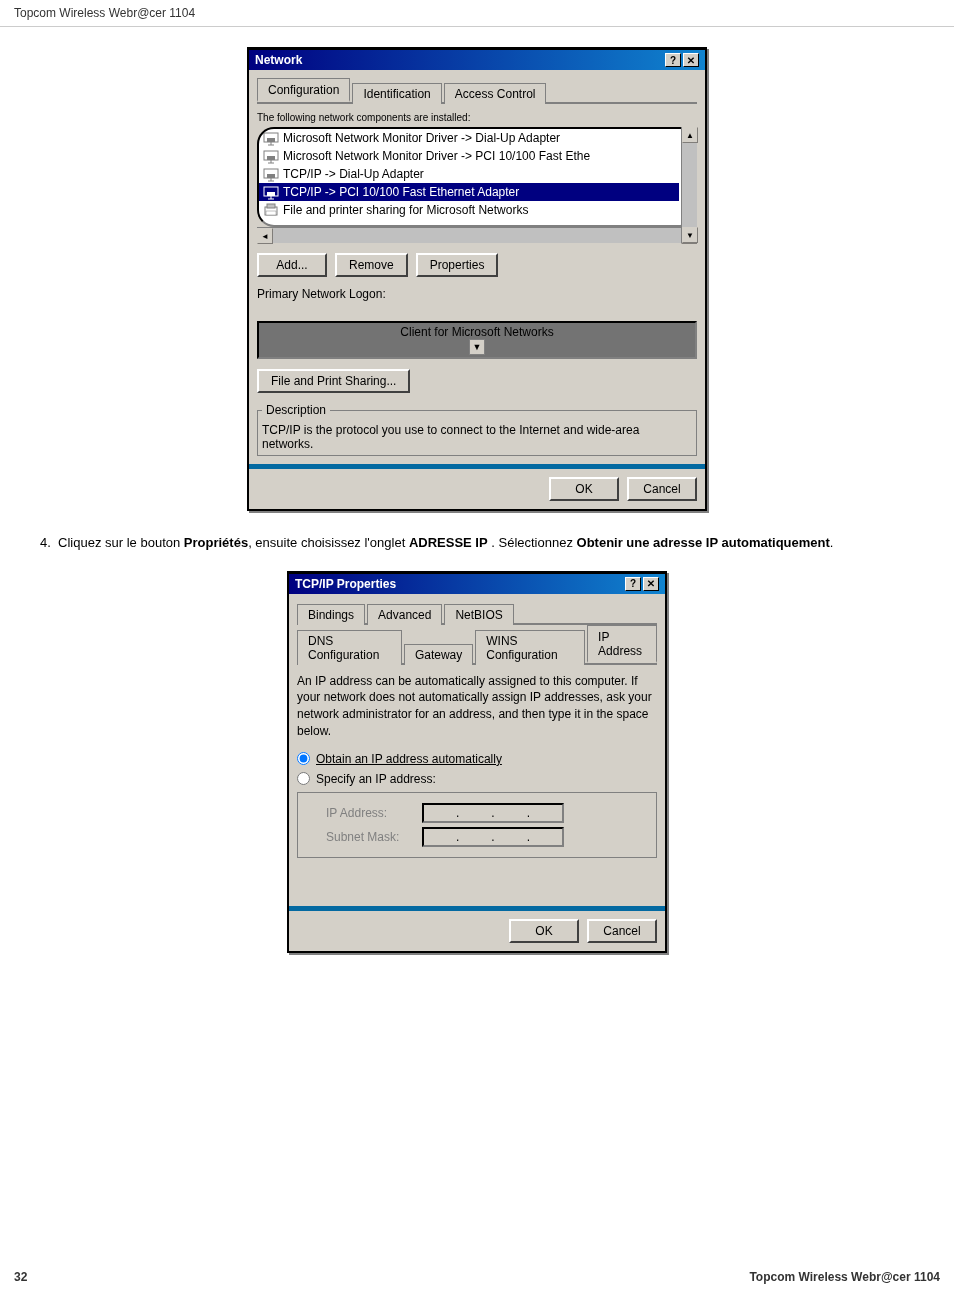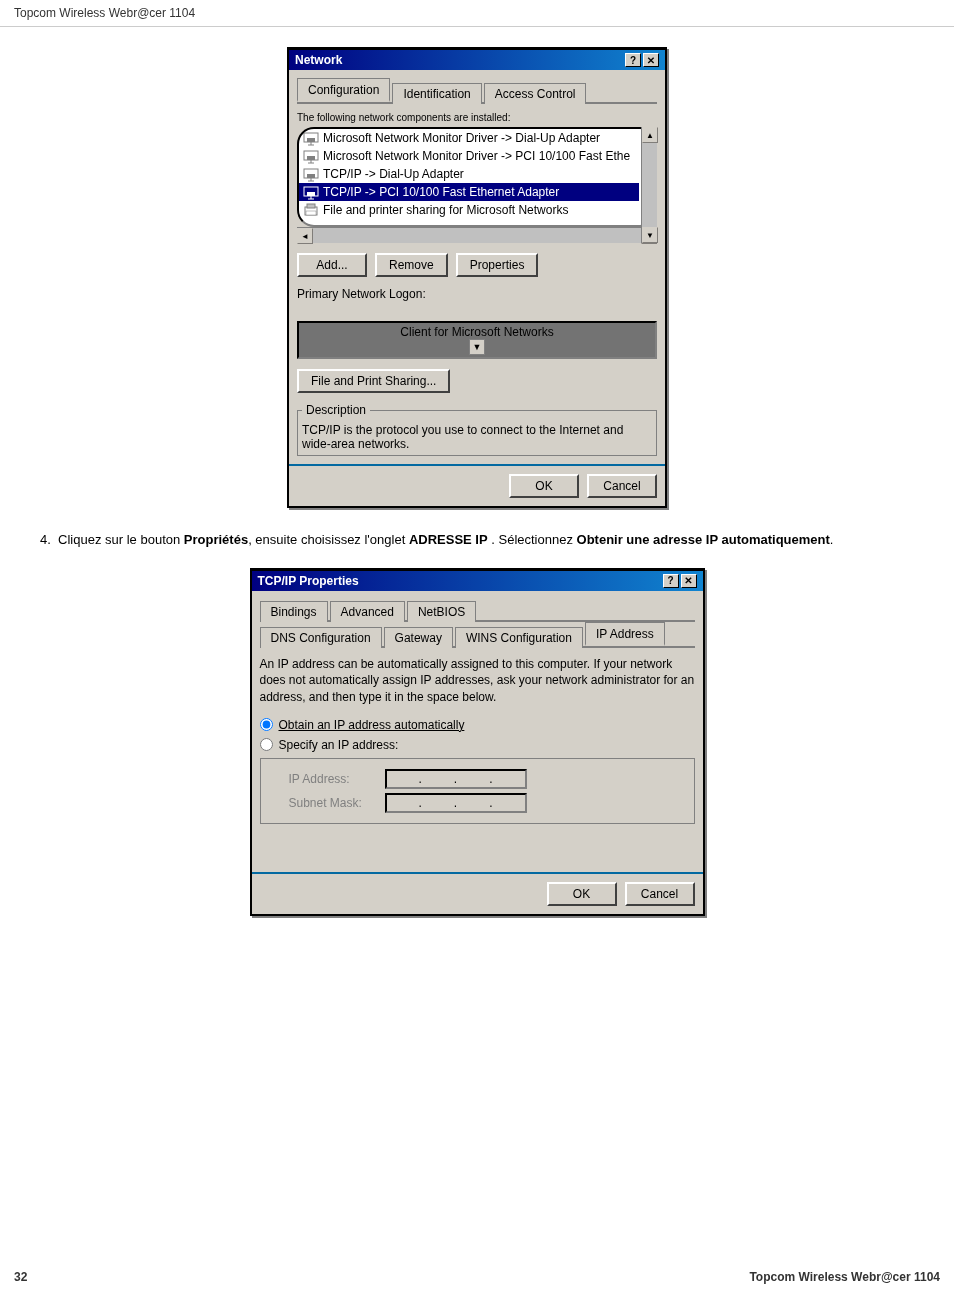--- a/index.html
+++ b/index.html
@@ -188,27 +188,27 @@
       font-size: 12px;
     }
 
     .description-box legend {
       font-size: 12px;
       padding: 0 4px;
     }
 
     
     .network-dialog {
+      width: 460px;
+      margin: 0 auto;
+    }
+
+    
+    .tcpip-dialog {
       width: 380px;
-      margin: 0 auto;
-    }
-
-    
-    .tcpip-dialog {
-      width: 455px;
       margin: 0 auto;
     }
 
     
     .radio-option {
       display: flex;
       align-items: center;
       gap: 6px;
       margin: 6px 0;
       font-size: 12px;
@@ -253,21 +253,21 @@
       border: 1px solid #808080;
       padding: 6px 8px;
       margin-top: 4px;
     }
 
     .dialog-footer {
       display: flex;
       justify-content: flex-end;
       gap: 8px;
       padding: 8px;
-      border-top: 2px solid #0369a1;
+      border-top: 5px solid #0369a1;
     }
   </style>
 </head>
 <body>
 
 <div class="page-header">
   <span>Topcom Wireless Webr@cer 1104</span>
 </div>
 
 <div class="content-area">

